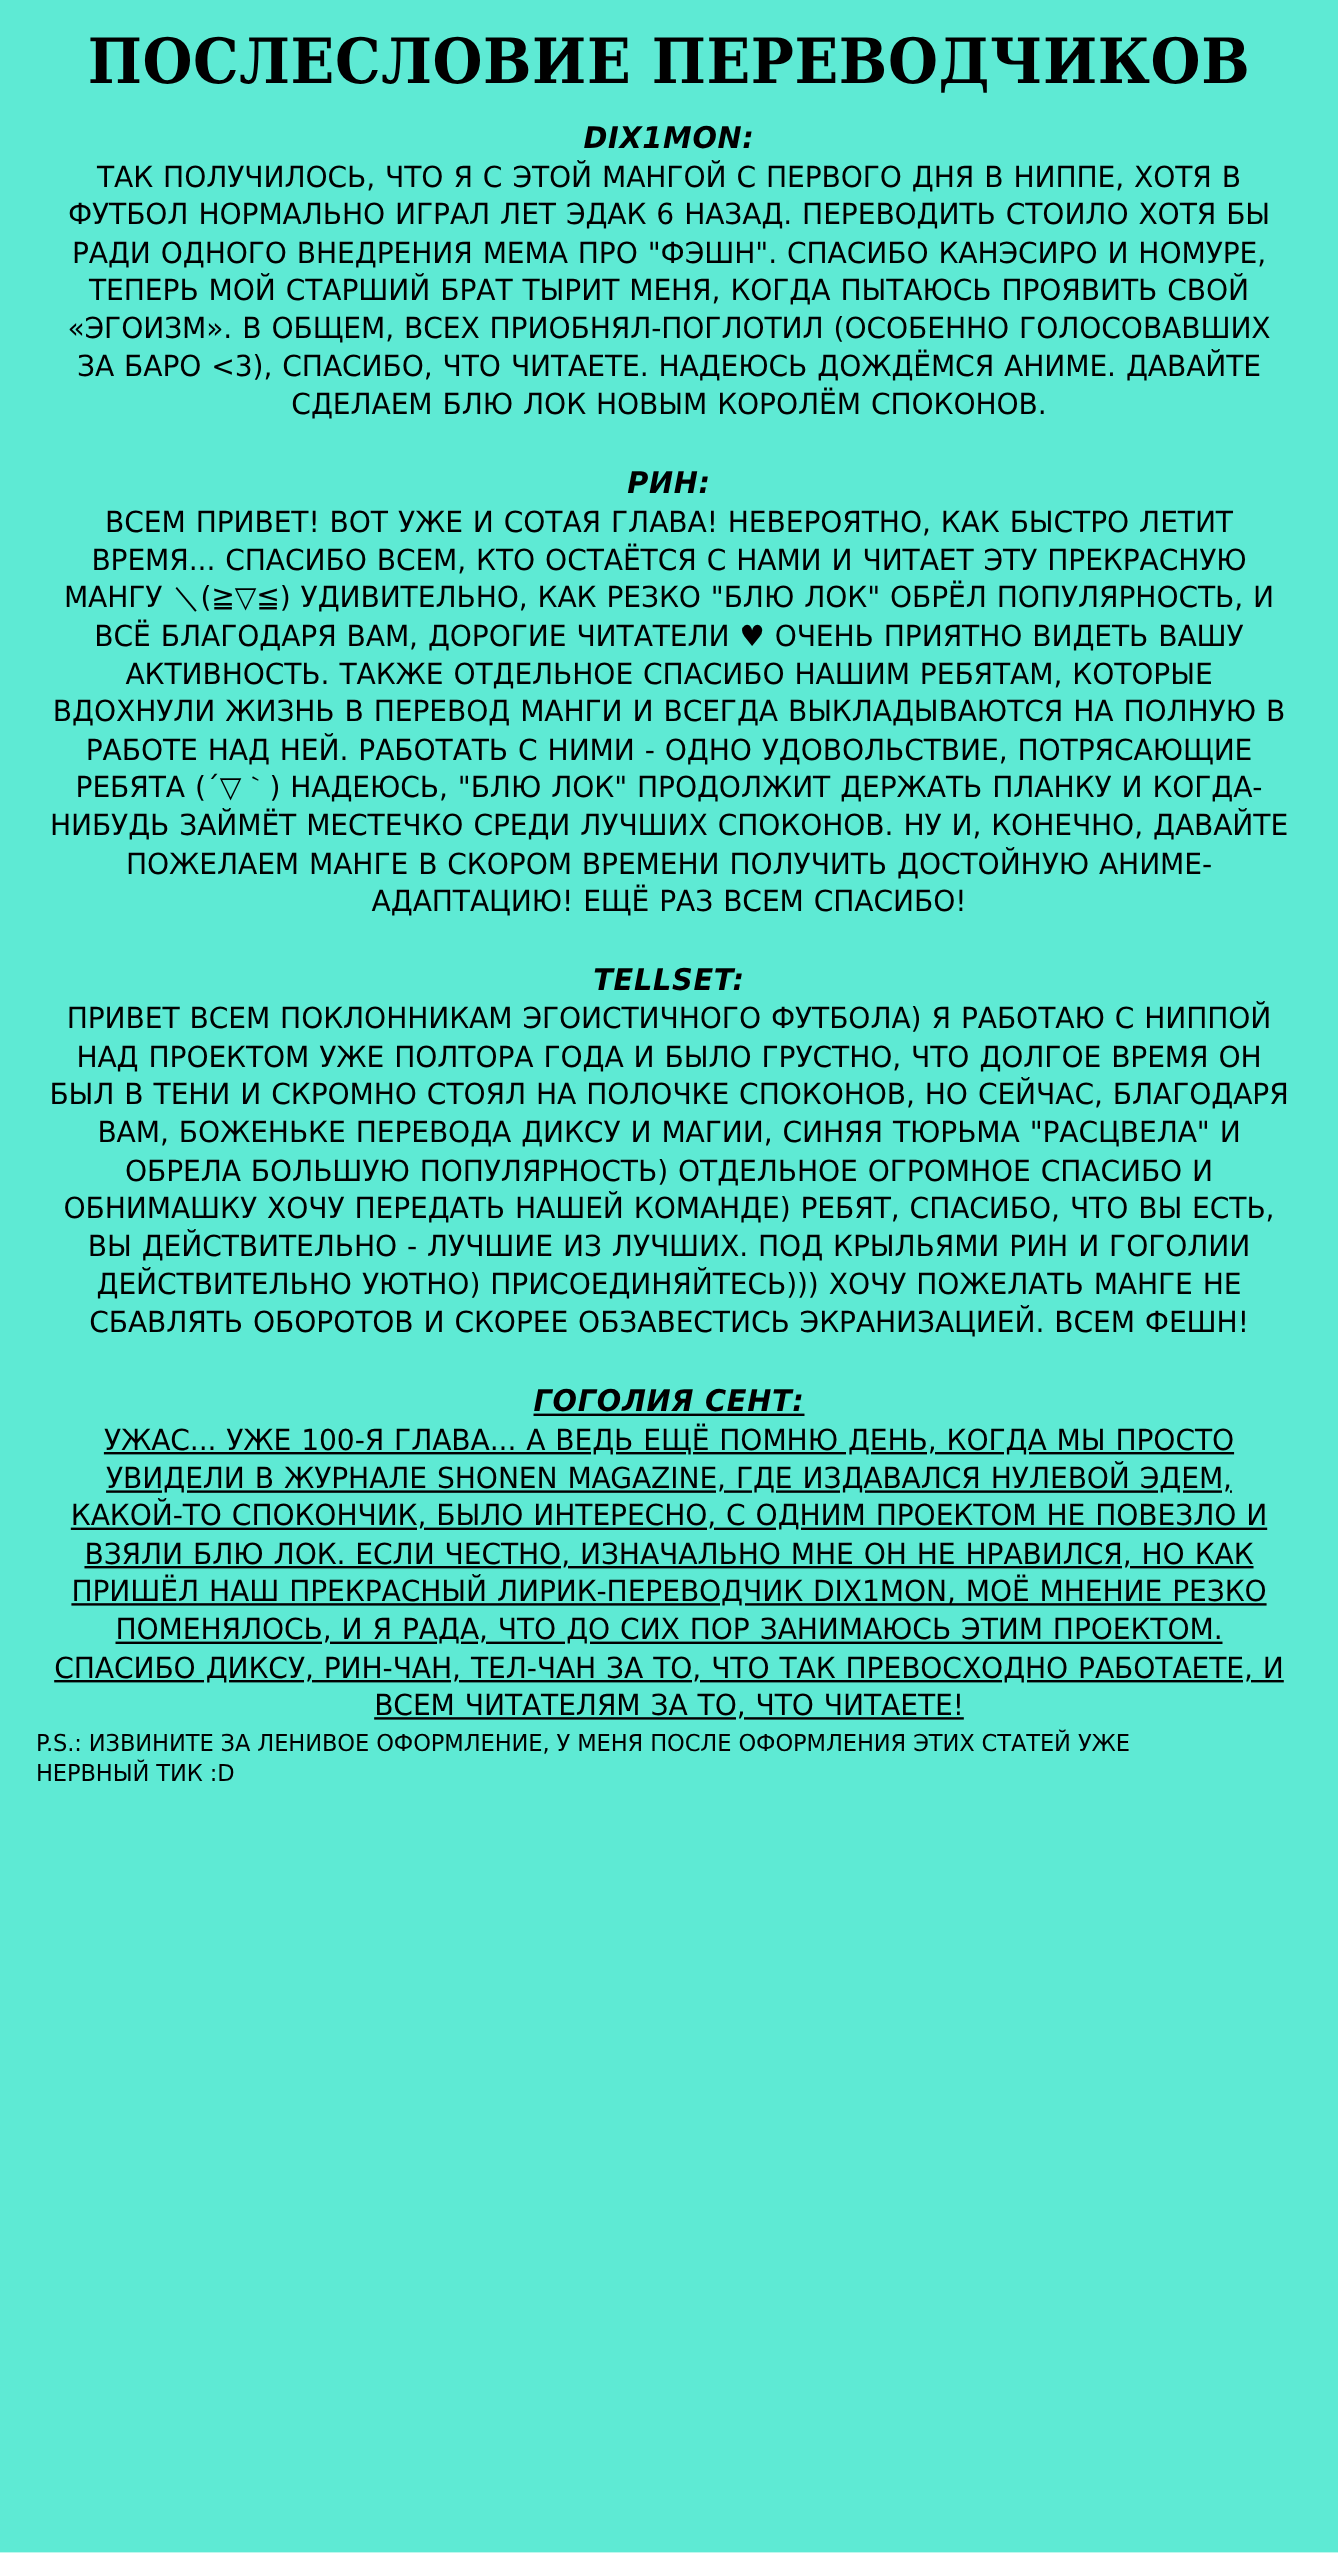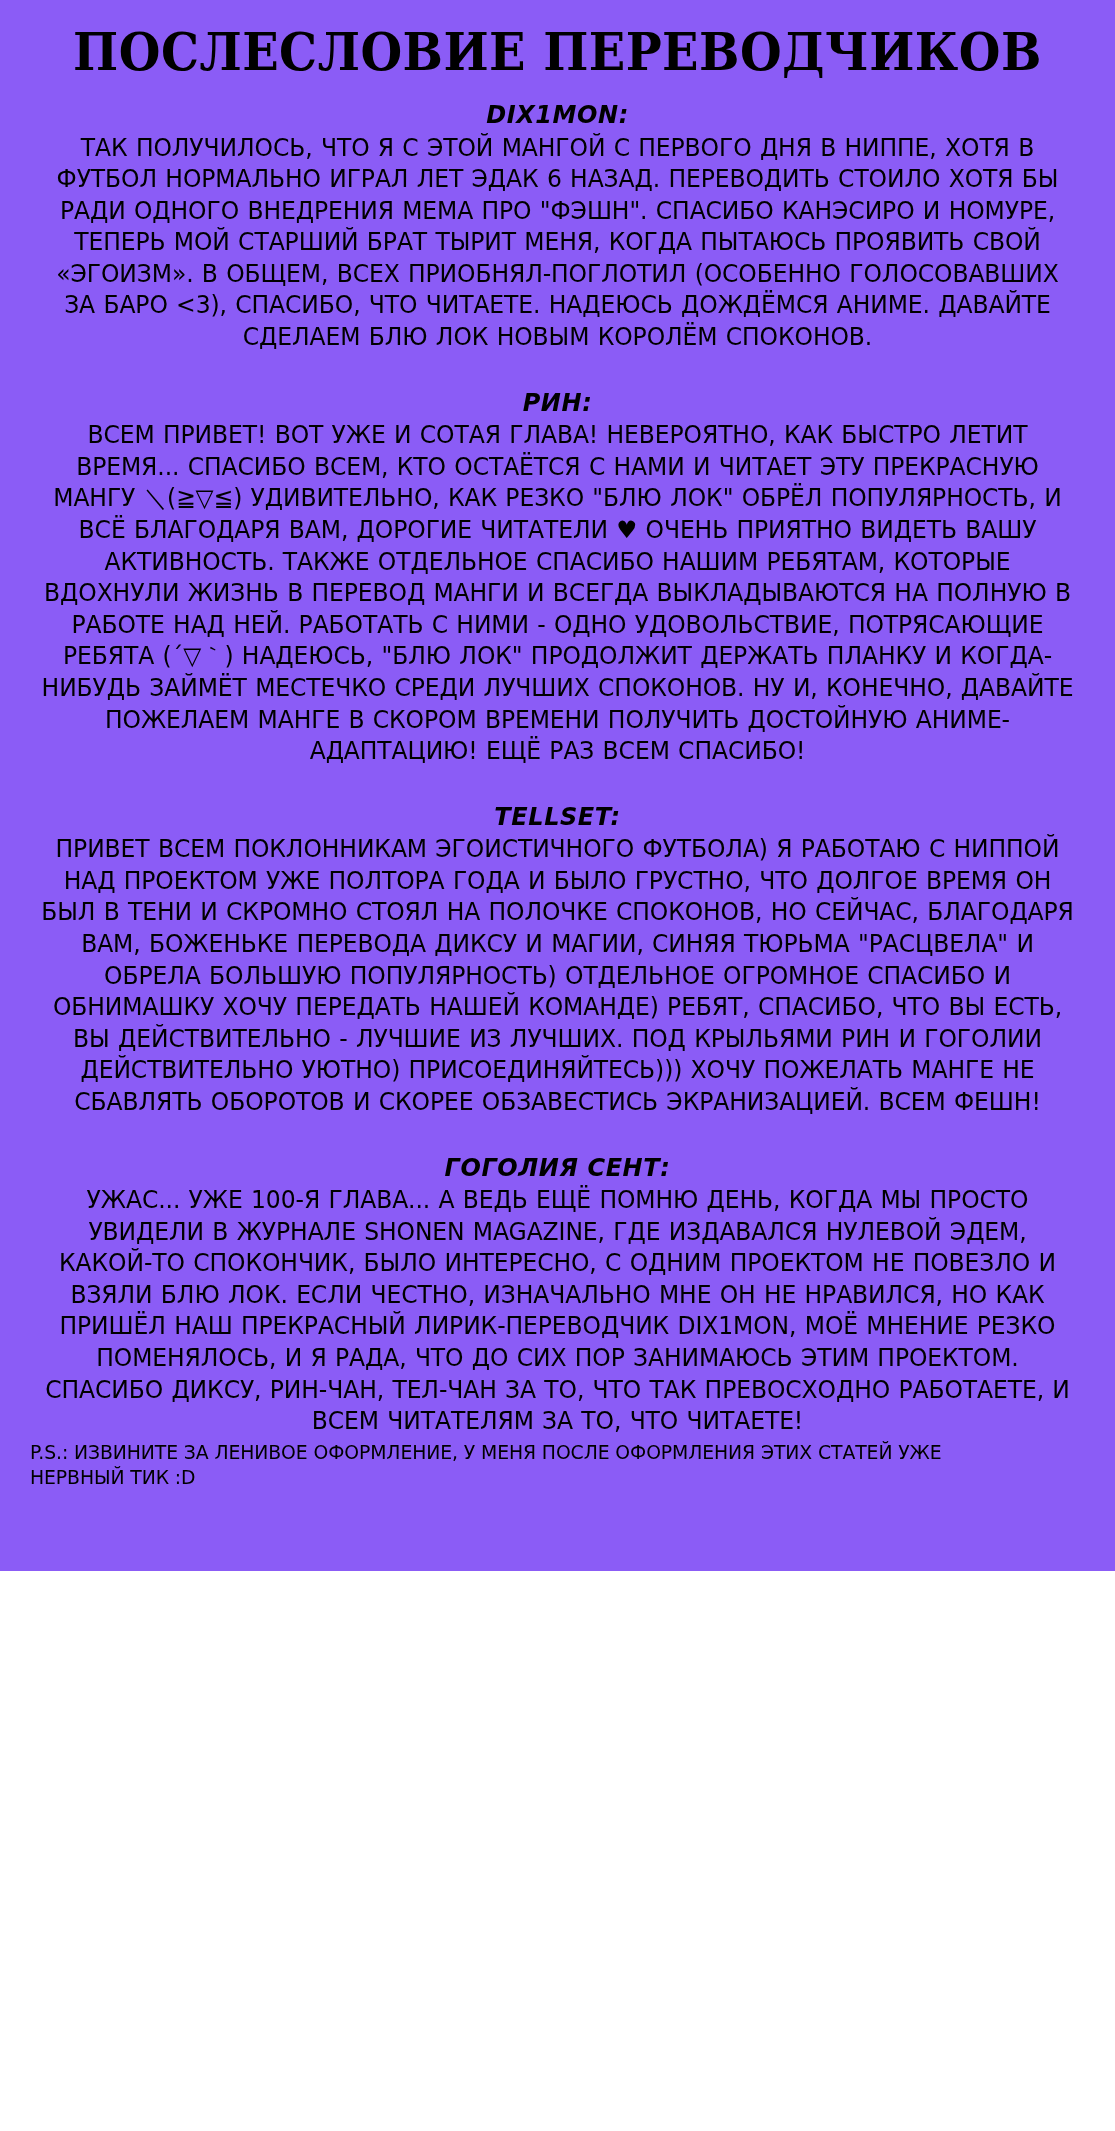--- a/index.html
+++ b/index.html
@@ -11,22 +11,22 @@
   body {
     width: 1115px;
     height: 2131px;
     overflow: hidden;
     font-family: "Liberation Sans", sans-serif;
     color: #000000;
   }
   .page {
     position: relative;
     width: 1115px;
-    height: 1571px;
-    background: #8b5cf6;
+    height: 2127px;
+    background: #5eead4;
     box-sizing: border-box;
     padding: 0 22px;
   }
 
   
   .main-title {
     text-align: center;
     font-family: "DejaVu Serif", serif;
     font-weight: 700;
     font-size: 52px;
@@ -81,21 +81,21 @@
     margin: 2px 0 0 8px;
     transform: scaleX(0.97);
     transform-origin: left center;
     max-width: 1000px;
   }
 
   
   .sec-dixmon   { margin-top: 12px; }
   .sec-rin      { margin-top: 38px; }
   .sec-tellset  { margin-top: 40px; }
-  .sec-gogolia  { margin-top: 40px; }
+  .sec-gogolia  { margin-top: 40px; text-decoration: underline; }
 </style>
 </head>
 <body>
 
 <div class="page">
 
   <h1 class="main-title">ПОСЛЕСЛОВИЕ ПЕРЕВОДЧИКОВ</h1>
 
   <div class="section sec-dixmon">
     <div class="sec-head">DIX1MON:</div>

